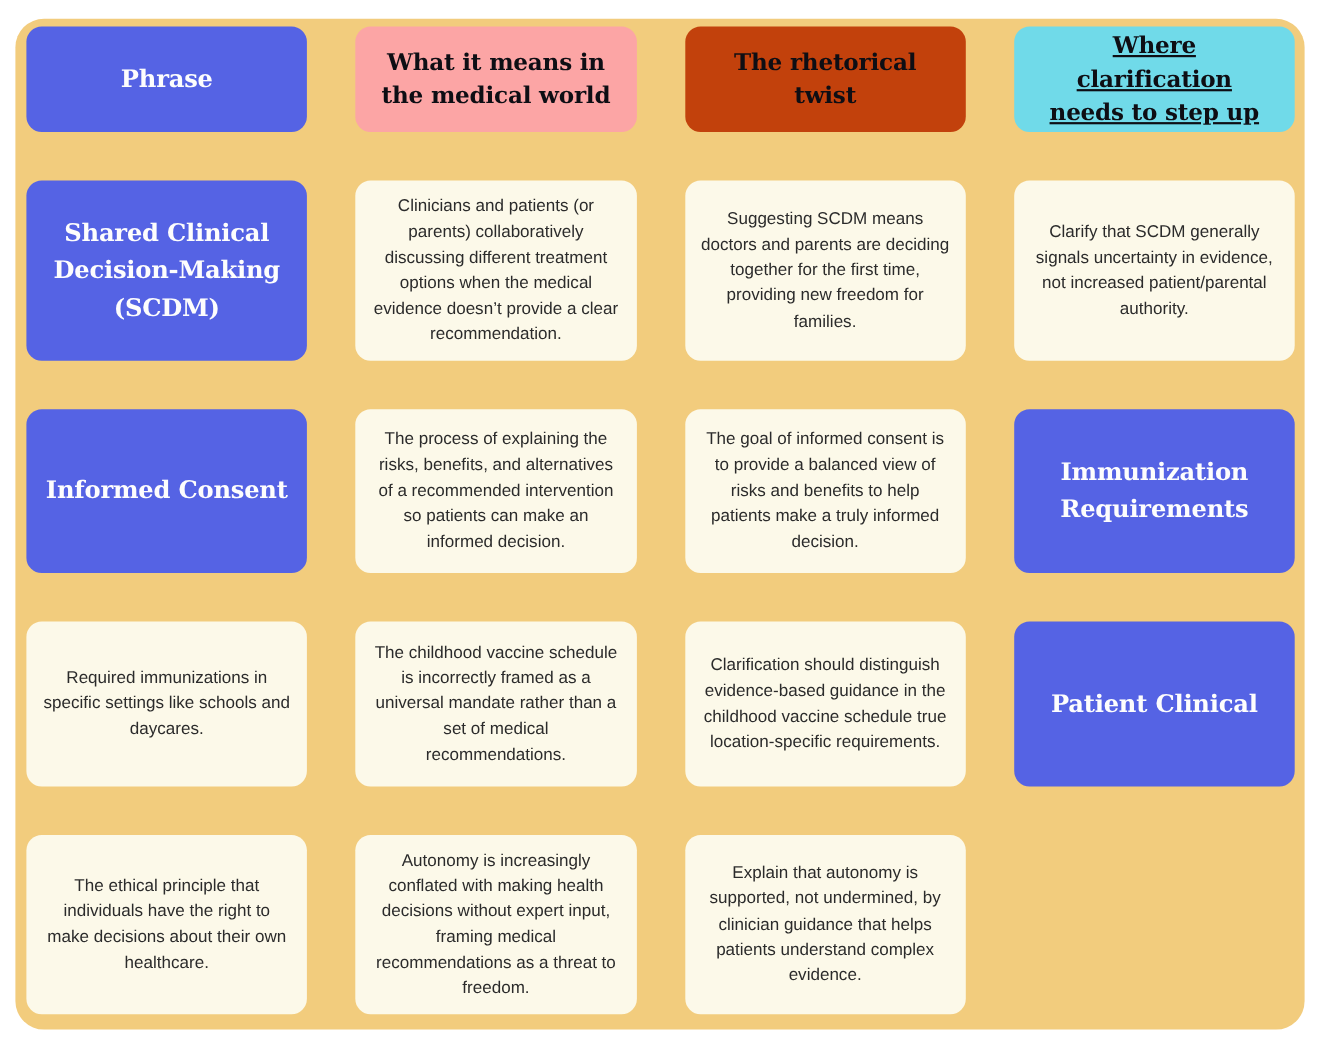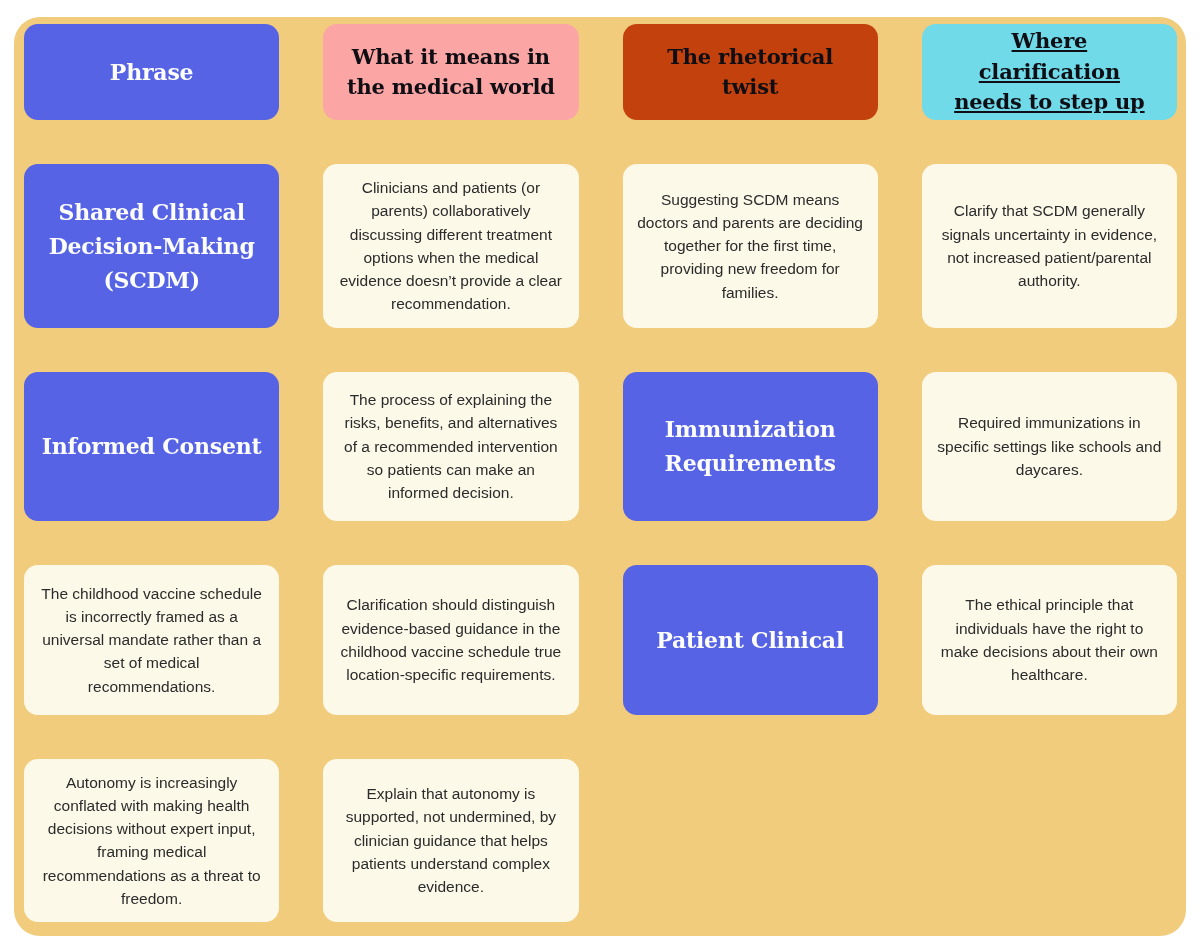--- a/index.html
+++ b/index.html
@@ -68,20 +68,21 @@
   <div class="cell cell-header" style="background-color: #c2410c;">The rhetorical twist</div>
   <div class="cell cell-header" style="background-color: rgb(112, 218, 233); text-decoration: underline;">Where clarification needs to step up</div>
 
   <div class="cell cell-phrase">Shared Clinical Decision-Making (SCDM)</div>
   <div class="cell cell-body">Clinicians and patients (or parents) collaboratively discussing different treatment options when the medical evidence doesn’t provide a clear recommendation.</div>
   <div class="cell cell-body">Suggesting SCDM means doctors and parents are deciding together for the first time, providing new freedom for families.</div>
   <div class="cell cell-body">Clarify that SCDM generally signals uncertainty in evidence, not increased patient/parental authority.</div>
 
   <div class="cell cell-phrase">Informed Consent</div>
   <div class="cell cell-body">The process of explaining the risks, benefits, and alternatives of a recommended intervention so patients can make an informed decision.</div>
+  <div class="cell cell-body">The goal of informed consent is to provide a balanced view of risks and benefits to help patients make a truly informed decision.</div>
 
   <div class="cell cell-phrase">Immunization Requirements</div>
   <div class="cell cell-body">Required immunizations in specific settings like schools and daycares.</div>
   <div class="cell cell-body">The childhood vaccine schedule is incorrectly framed as a universal mandate rather than a set of medical recommendations.</div>
   <div class="cell cell-body">Clarification should distinguish evidence-based guidance in the childhood vaccine schedule true location-specific requirements.</div>
 
   <div class="cell cell-phrase">Patient Clinical</div>
   <div class="cell cell-body">The ethical principle that individuals have the right to make decisions about their own healthcare.</div>
   <div class="cell cell-body">Autonomy is increasingly conflated with making health decisions without expert input, framing medical recommendations as a threat to freedom.</div>
   <div class="cell cell-body">Explain that autonomy is supported, not undermined, by clinician guidance that helps patients understand complex evidence.</div>

